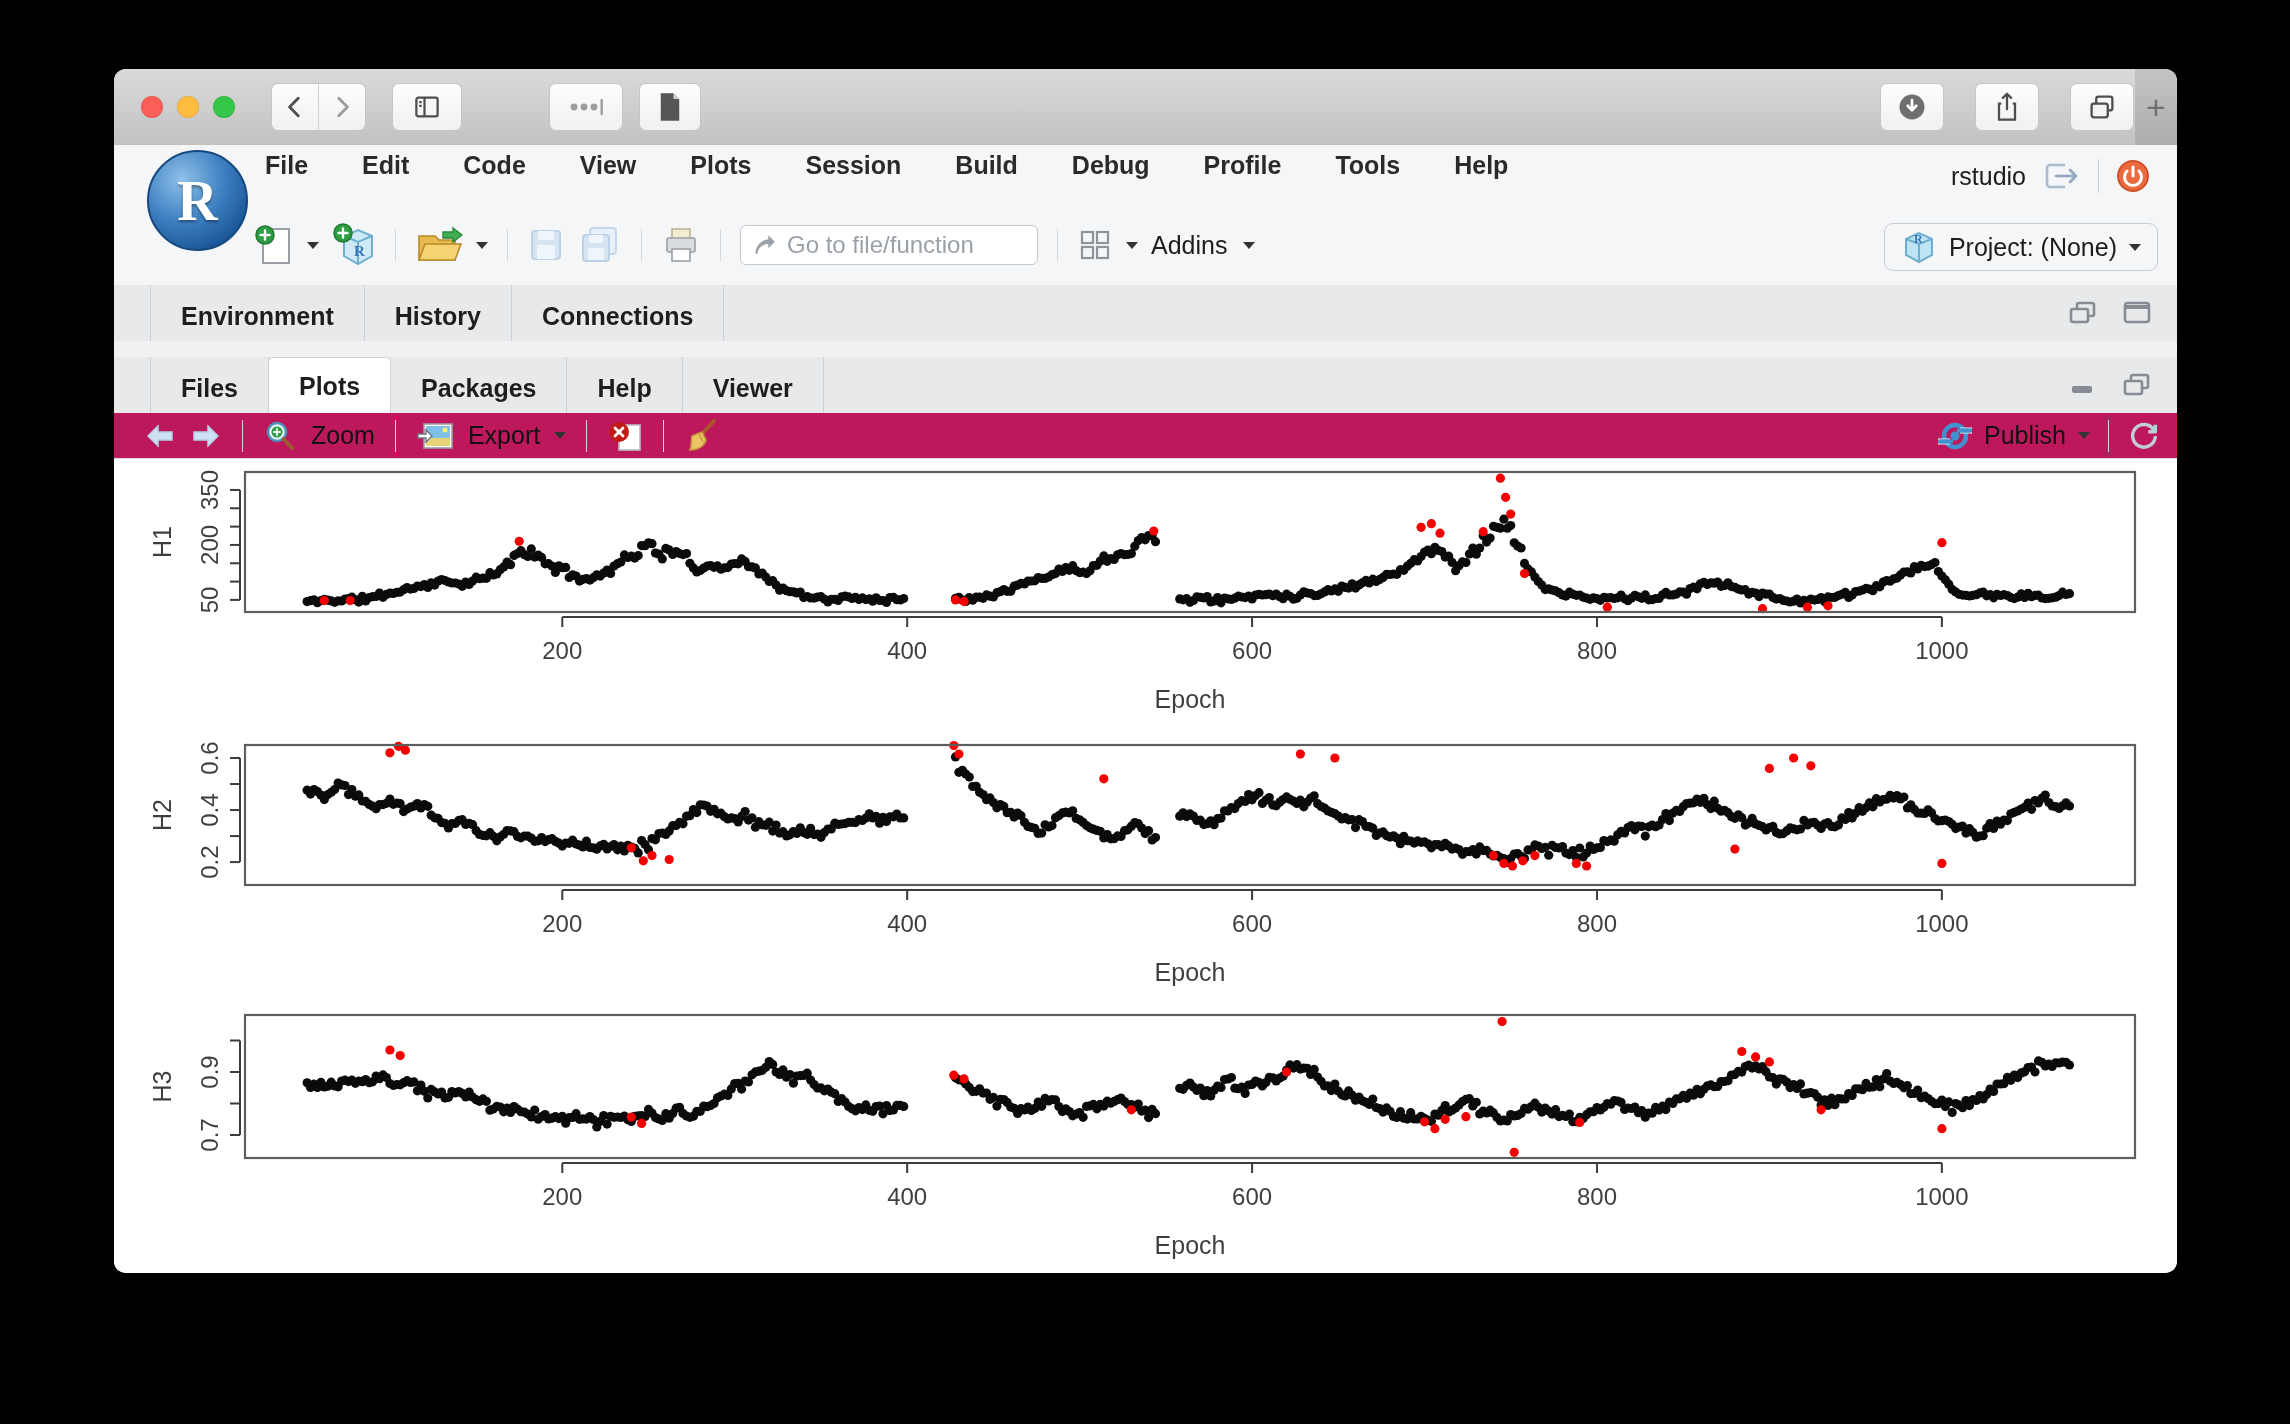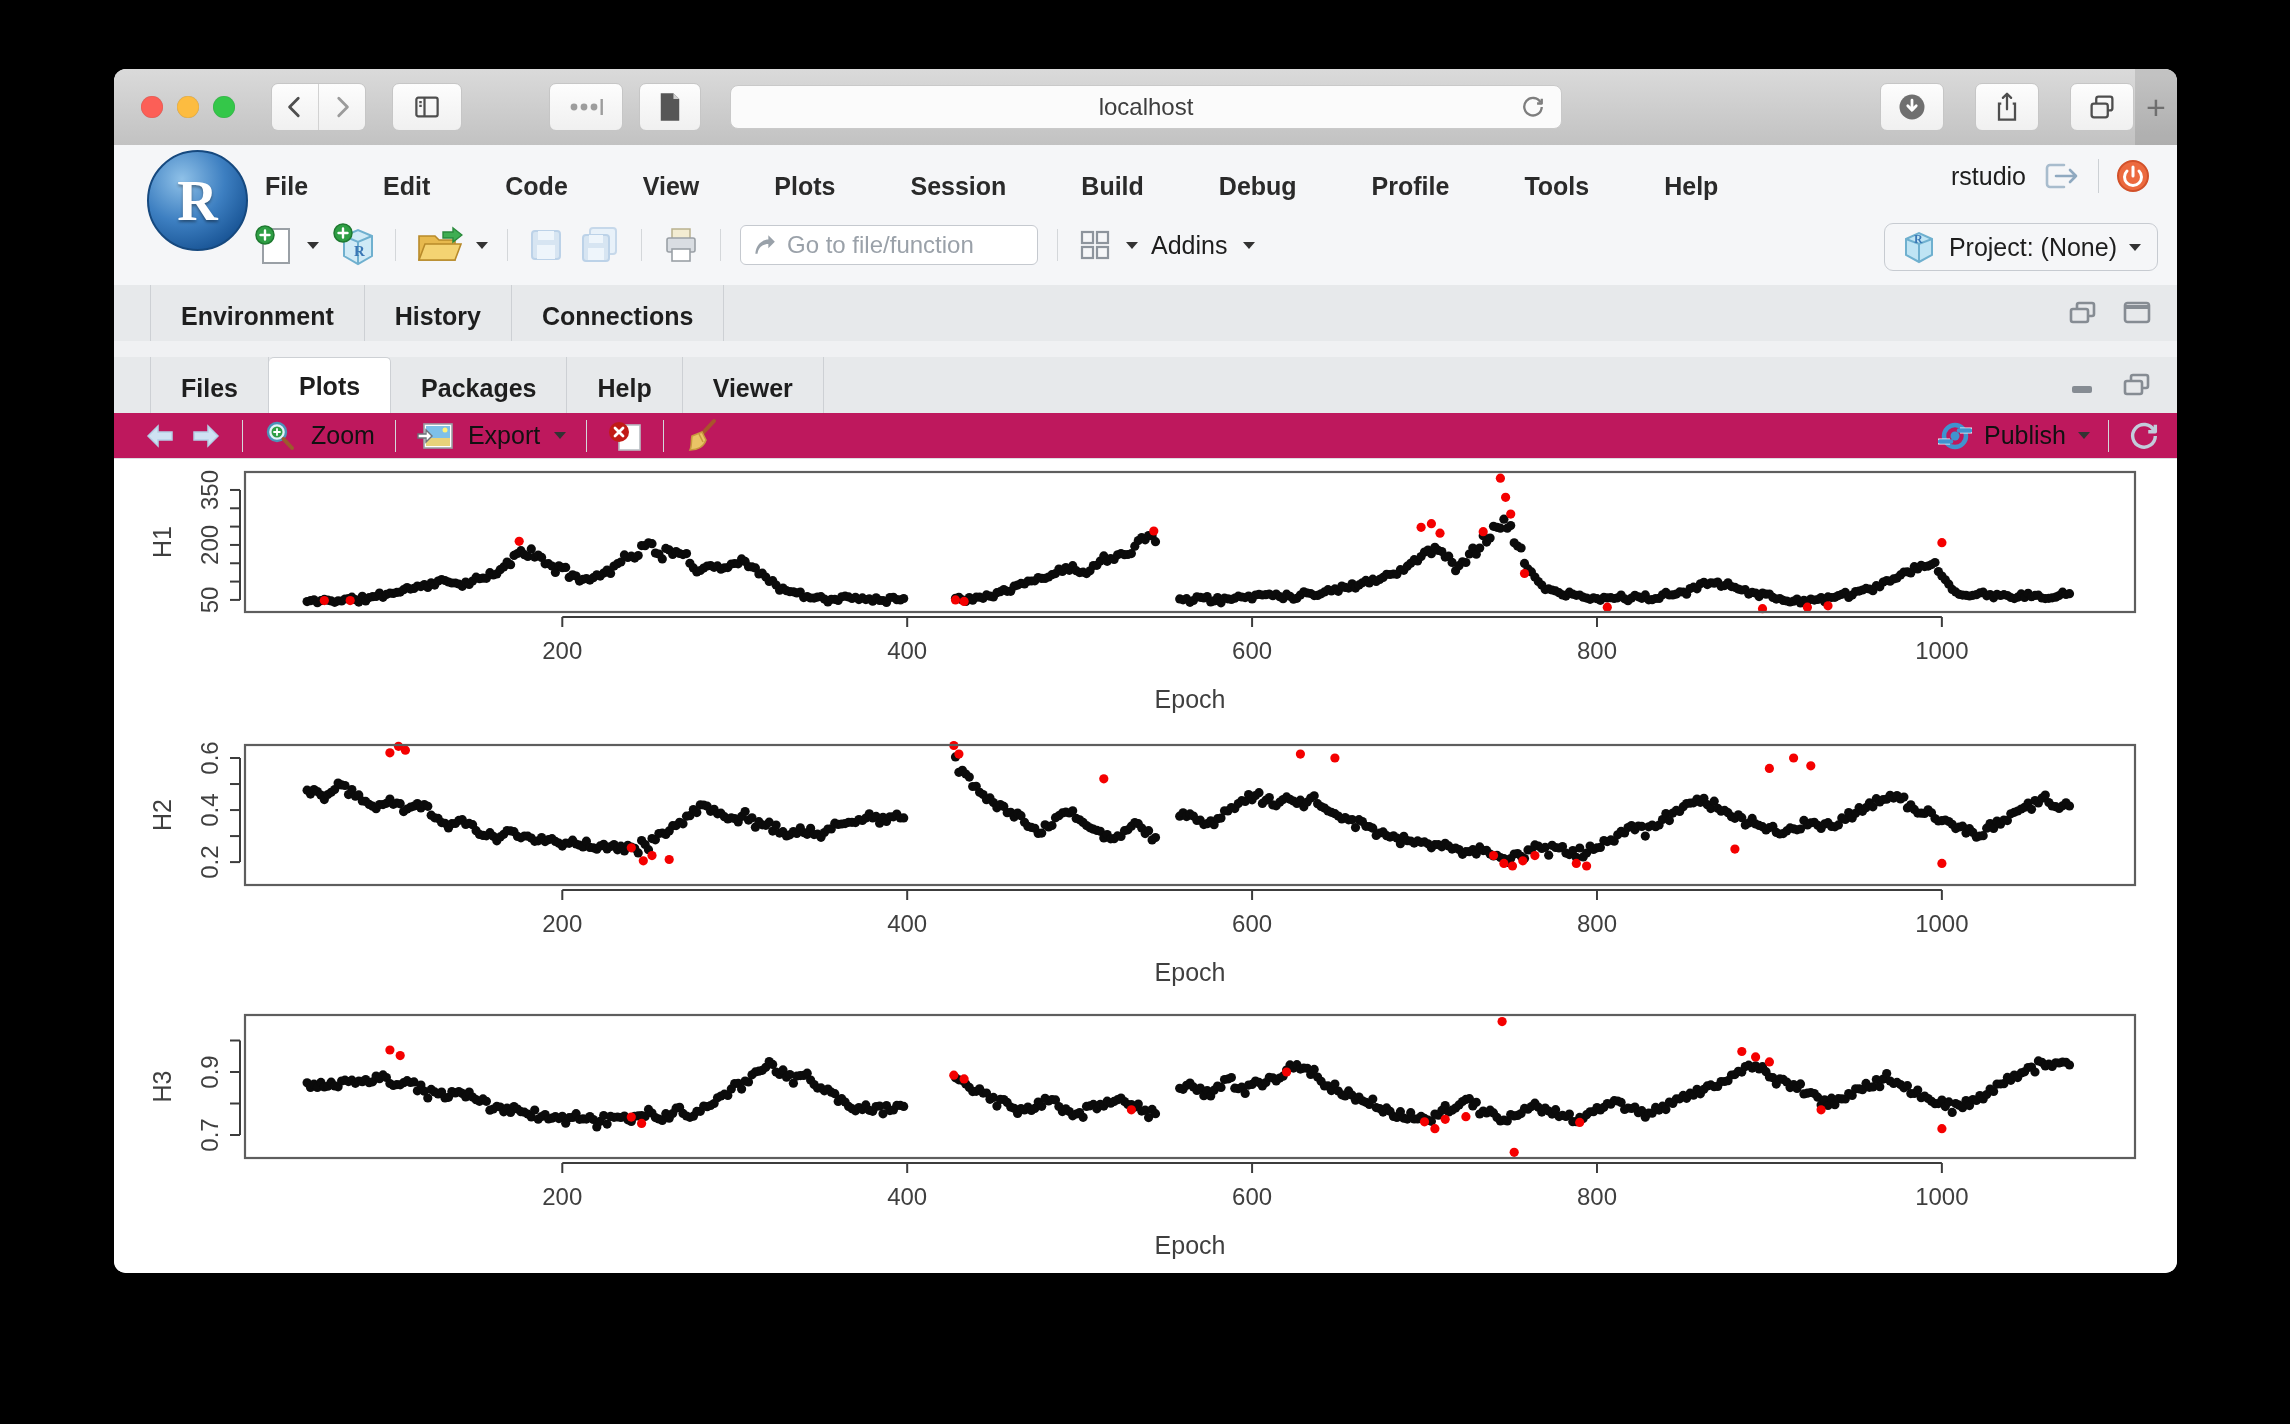--- a/index.html
+++ b/index.html
@@ -19,21 +19,21 @@
     border:1px solid #c9c9c9;display:flex;align-items:center;justify-content:center;box-sizing:border-box;}
   .addressbar .url{font-size:24px;color:#3d3d3d;}
   .plus-strip{position:absolute;right:0;top:0;width:42px;height:76px;background:rgba(0,0,0,.10);
     display:flex;align-items:center;justify-content:center;}
   
   .rs-chrome{position:absolute;left:0;top:76px;width:100%;height:140px;background:#f5f6f8;border-bottom:1px solid #d4d7da;}
   .rlogo{position:absolute;left:33px;top:5px;width:97px;height:97px;border-radius:50%;
     background:radial-gradient(circle at 34% 28%,#8fc1e8 0%,#3d7fc1 45%,#1b5798 78%,#123c6e 100%);
     border:2px solid #16497f;display:flex;align-items:center;justify-content:center;z-index:3;}
   .rlogo span{color:#fff;font-family:"Liberation Serif",serif;font-weight:bold;font-size:56px;text-shadow:0 2px 3px rgba(0,0,0,.4);}
-  .menurow{position:absolute;left:151px;top:6px;height:50px;display:flex;align-items:flex-end;gap:75px;}
+  .menurow{position:absolute;left:151px;top:6px;height:50px;display:flex;align-items:flex-start;gap:54px;}
   .menurow .mi{font-size:25px;font-weight:600;color:#2a2a2a;}
   .userbox{position:absolute;right:26px;top:8px;height:46px;display:flex;align-items:center;gap:16px;}
   .userbox .uname{font-size:25px;color:#1d1d1d;margin-left:18px;}
   .vsep{width:1px;height:34px;background:#ccd0d4;}
   .toolrow{position:absolute;left:140px;top:70px;height:60px;display:flex;align-items:center;gap:13px;}
   .caret{width:0;height:0;border-left:7px solid transparent;border-right:7px solid transparent;border-top:8px solid #333;}
   .caret.sm{border-left-width:6px;border-right-width:6px;border-top-width:7px;}
   .gotobox{width:298px;height:40px;border:1px solid #c5c9cf;border-radius:6px;background:#fff;
     display:flex;align-items:center;gap:10px;padding:0 10px;box-sizing:border-box;}
   .gotobox .ph{color:#9aa1a9;font-size:24px;}
@@ -110,29 +110,20 @@
 
     <div class="tb-btn" style="left:525px;width:62px;">
       <span class="icon">
         <svg width="26" height="30" viewBox="0 0 22 26">
             <path d="M3 1 H14 L19 6 V25 H3 Z" fill="#565656"></path>
             <path d="M14 1 L14 6 L19 6 Z" fill="#cfcfcf"></path>
           </svg>
       </span>
     </div>
 
-    <div class="addressbar">
-      <span class="url">localhost</span>
-      <span class="icon" style="position:absolute;right:14px;">
-        <svg width="28" height="28" viewBox="0 0 24 24" fill="none" stroke="#7e7e7e" stroke-width="2">
-          <path d="M18.5 8 A7.5 7.5 0 1 0 19.5 12"></path>
-            <path d="M19.5 5 L19.5 9 L15.5 9" stroke-linejoin="round"></path>
-        </svg>
-      </span>
-    </div>
 
     <div class="tb-btn" style="left:1766px;width:64px;">
       <span class="icon">
         <svg width="30" height="30" viewBox="0 0 24 24">
             <circle cx="12" cy="12" r="10" fill="#6f6f6f"></circle>
           <path d="M12 6.5 V14 M8.6 11 L12 14.6 L15.4 11" stroke="#fff" stroke-width="2.2" fill="none" stroke-linecap="round" stroke-linejoin="round"></path>
           </svg>
       </span>
     </div>
     <div class="tb-btn" style="left:1861px;width:64px;">

